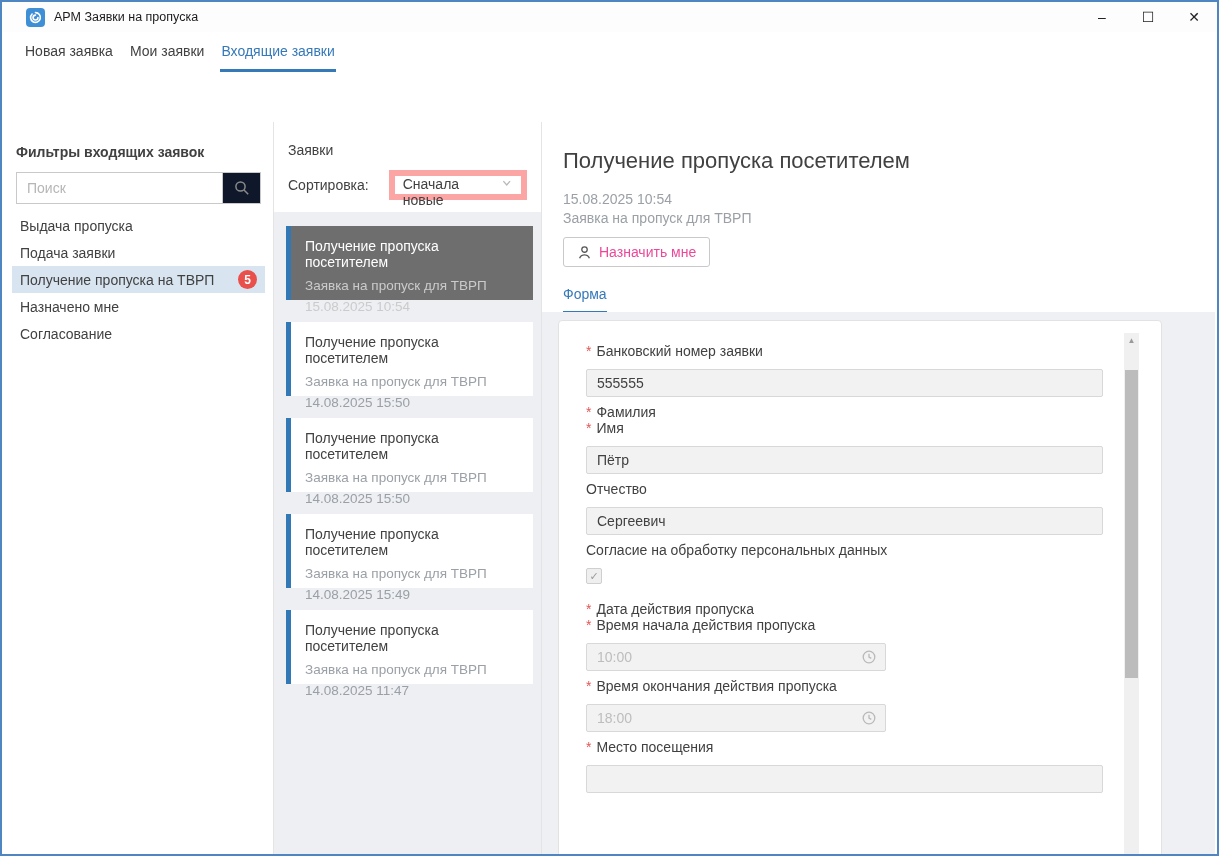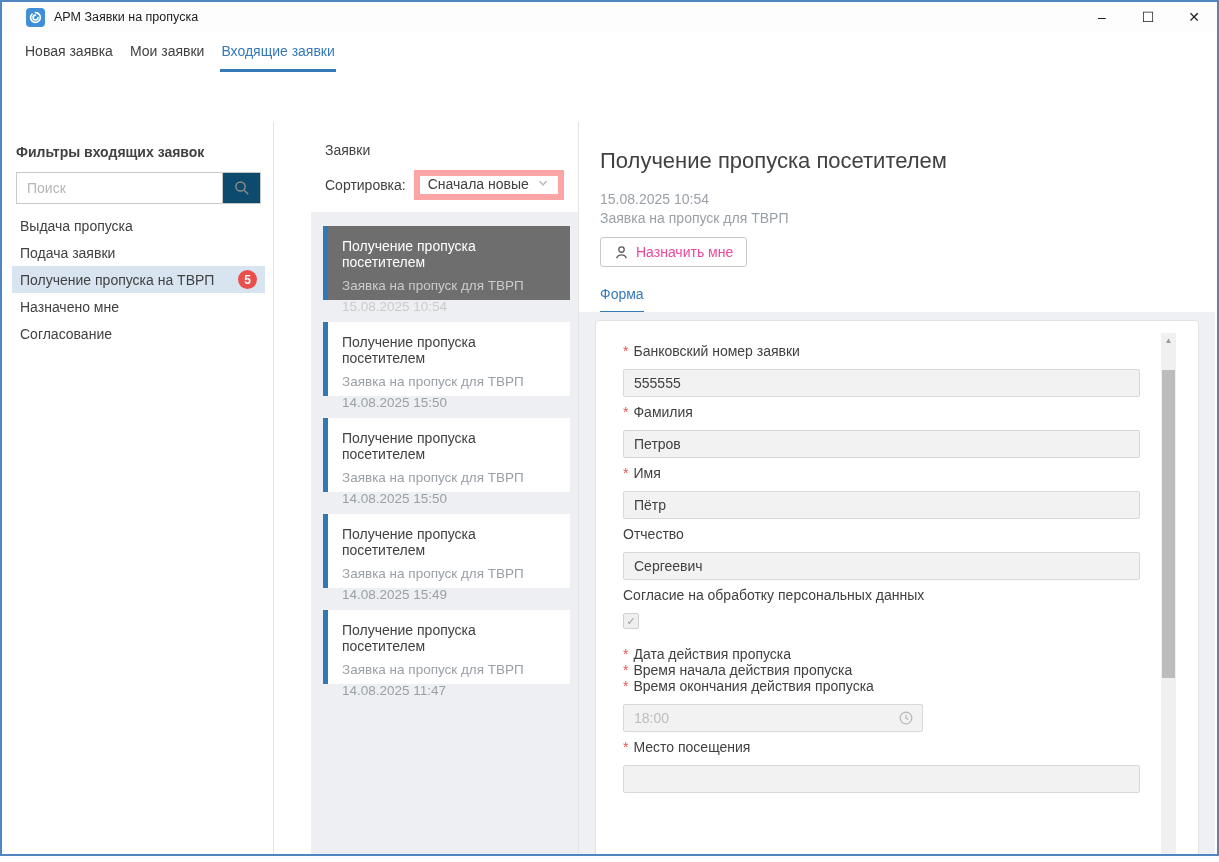--- a/index.html
+++ b/index.html
@@ -23,33 +23,33 @@
 
   
   .tabbar { height:40px; display:flex; gap:15px; padding-left:22px; }
   .tab { font-size:14px; color:#414141; padding:11px 1px 0 1px; cursor:pointer; }
   .tab.active { color:#3579b8; border-bottom:3px solid #3579b8; }
 
   
   .main { position:absolute; top:120px; left:2px; right:2px; bottom:0; display:flex; }
   .sidebar { width:270px; border-right:1px solid #e4e4e4; background:#fff; padding:0 8px; }
   .sidebar-title { margin:22px 4px 0 4px; font-size:14px; font-weight:bold; color:#414141; }
-  .searchbox { margin:12px 4px 0 4px; height:32px; border:1px solid #c9c9c9; display:flex; background:#0c4a6e; }
+  .searchbox { margin:12px 4px 0 4px; height:32px; border:1px solid #c9c9c9; display:flex; background:#0f172a; }
   .searchbox input { flex:1; border:none; outline:none; padding:0 10px; font-size:14px; color:#414141; font-family:"Liberation Sans",sans-serif; }
   .searchbox input::placeholder { color:#b6b6b6; }
   .search-btn { width:38px; border-left:1px solid #c9c9c9; display:flex; align-items:center; justify-content:center; cursor:pointer; }
   .filter-list { margin-top:8px; list-style:none; }
   .filter-item { height:27px; display:flex; align-items:center; padding:0 8px; font-size:14px; color:#414141; cursor:pointer; }
   .filter-item.selected { background:#d8e5f0; }
   .badge { margin-left:auto; width:19px; height:19px; border-radius:50%; background:#e94f4b; color:#fff; font-size:12px; font-weight:bold; display:flex; align-items:center; justify-content:center; }
 
-  .mid-col { width:268px; border-right:1px solid #e4e4e4; background:#fff; display:flex; flex-direction:column;margin-left:37px; }
+  .mid-col { width:268px; border-right:1px solid #e4e4e4; background:#fff; display:flex; flex-direction:column; }
   .mid-header { height:90px; padding:20px 14px 0 14px; background:#fff; }
   .mid-title { font-size:14px; color:#414141; }
-  .sort-row { margin-top:12px; display:flex; align-items:center; gap:8px; }
+  .sort-row { margin-top:12px; display:flex; align-items:center; gap:20px; }
   .sort-label { font-size:14px; color:#414141; }
   .sort-select { width:156px; height:30px; border:6px solid #fca5a5; background:#fff; display:flex; align-items:flex-start; padding:0 8px; font-size:14px; color:#414141; cursor:pointer; }
   .sort-select svg { margin-left:auto; }
   .cards-zone { flex:1; background:#edeff2; padding:14px 8px 0 12px; overflow:hidden; }
   .req-card { background:#fff; border-left:5px solid #3178b5; padding:12px 14px 0 14px; height:74px; margin-bottom:22px; cursor:pointer; }
   .req-card .c-title { font-size:14px; color:#414141; margin-bottom:5px; }
   .req-card .c-sub, .req-card .c-date { font-size:13.5px; color:#9aa0a6; line-height:21px; }
   .req-card.selected { background:#6e6e6e; }
   .req-card.selected .c-title { color:#ffffff; }
   .req-card.selected .c-sub, .req-card.selected .c-date { color:#cbcbcb; }
@@ -198,42 +198,48 @@
 
       <div class="detail-content">
         <div class="form-card">
 
           <div class="f-label"><span class="req-star">*</span><span>Банковский номер заявки</span></div>
           <div class="f-input">
               <span>555555</span>
             </div>
 
           <div class="f-label"><span class="req-star">*</span><span>Фамилия</span></div>
-          <div class="f-input">
-              <span>Петров</span>
-            </div>
 
           <div class="f-label"><span class="req-star">*</span><span>Имя</span></div>
           <div class="f-input">
               <span>Пётр</span>
             </div>
 
           <div class="f-label"><span>Отчество</span></div>
           <div class="f-input">
               <span>Сергеевич</span>
             </div>
 
           <div class="f-label"><span>Согласие на обработку персональных данных</span></div>
           <div class="checkbox">
               <span>✓</span>
             </div>
 
           <div class="f-label"><span class="req-star">*</span><span>Дата действия пропуска</span></div>
 
           <div class="f-label"><span class="req-star">*</span><span>Время начала действия пропуска</span></div>
+          <div class="f-input short disabled">
+            <span>10:00</span>
+            <span class="f-icon">
+              <svg width="16" height="16" viewBox="0 0 16 16">
+                  <circle cx="8" cy="8" r="5.8" fill="none" stroke="#b9b9b9" stroke-width="1.3"></circle>
+                  <path d="M8 4.8v3.4l2.3 1.2" fill="none" stroke="#b9b9b9" stroke-width="1.3"></path>
+                </svg>
+            </span>
+          </div>
 
           <div class="f-label"><span class="req-star">*</span><span>Время окончания действия пропуска</span></div>
           <div class="f-input short disabled">
             <span>18:00</span>
             <span class="f-icon">
               <svg width="16" height="16" viewBox="0 0 16 16">
                   <circle cx="8" cy="8" r="5.8" fill="none" stroke="#b9b9b9" stroke-width="1.3"></circle>
                   <path d="M8 4.8v3.4l2.3 1.2" fill="none" stroke="#b9b9b9" stroke-width="1.3"></path>
                 </svg>
             </span>

